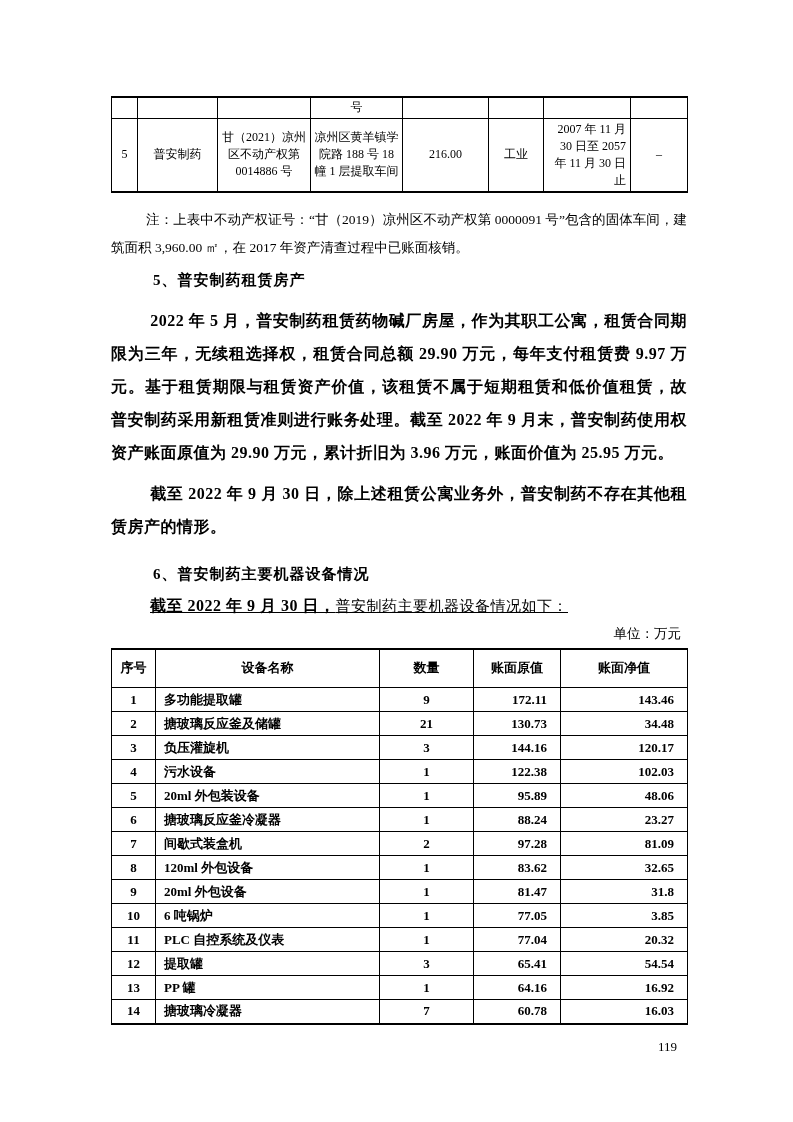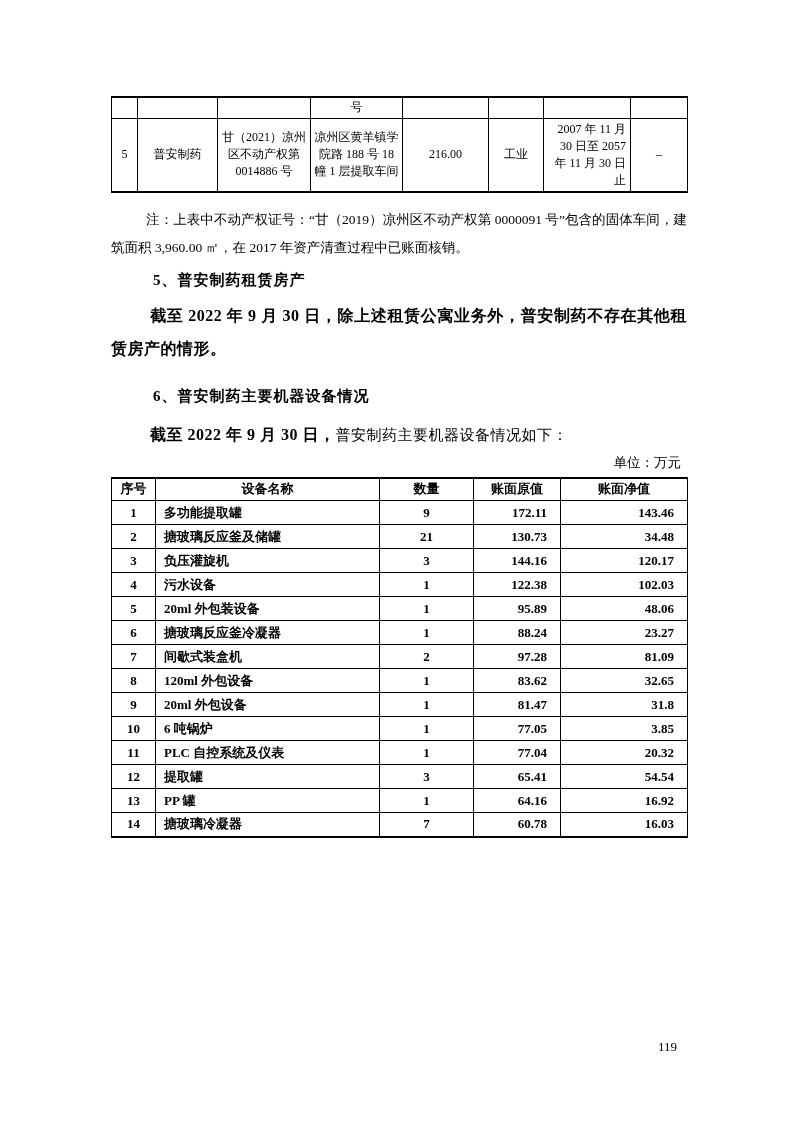--- a/index.html
+++ b/index.html
@@ -35,40 +35,40 @@
     margin-top:7px; font-size:15px; font-weight:bold;
     padding-left:42px; letter-spacing:1px; line-height:22px;
   }
   .sec-heading.second { margin-top:20px; }
   .bold-para {
     margin-top:13px; font-size:16px; line-height:33px; font-weight:bold;
     text-align:justify; text-indent:2.45em; letter-spacing:0.5px;
   }
   .bold-para.second { margin-top:8px; }
   .intro-para {
-    margin-top:15px; font-size:15px; line-height:25px;
-    text-indent:2.6em; letter-spacing:0.5px;
+    margin-top:8px; font-size:15px; line-height:25px;
+    text-indent:2.6em; letter-spacing:0.5px;text-decoration:underline;
   }
   .intro-para .b { font-weight:bold; font-size:16px; }
   .unit-line {
     margin-top:5px; text-align:right; font-size:13.5px;
     padding-right:6px; line-height:20px;
   }
 
   
   table.equip {
     width:576px; border-collapse:collapse; table-layout:fixed;
     margin-top:4px; font-size:13px; font-weight:bold;
     border-bottom:2.5px solid #000;
   }
   table.equip th, table.equip td {
     border:1px solid #000; vertical-align:middle; text-align:center;
     padding:0 2px;
   }
-  table.equip th { height:23px; border-top:2.5px solid #000; font-weight:bold; }
+  table.equip th { height:39px; border-top:2.5px solid #000; font-weight:bold; }
   table.equip td { height:24px; }
   table.equip td.name { text-align:left; padding-left:8px; }
   table.equip td.num  { text-align:right; padding-right:13px; }
 
   .page-number {
     position:absolute; top:1039px; right:116px;
     font-size:13px; line-height:16px;
   }
 </style>
 </head>
@@ -109,20 +109,21 @@
         <td class="left">2007 年 11 月 30 日至 2057 年 11 月 30 日止</td>
         <td>–</td>
       </tr>
     </tbody>
       </table>
 
     <p class="note">注：上表中不动产权证号：“甘（2019）凉州区不动产权第 0000091 号”包含的固体车间，建筑面积 3,960.00 ㎡，在 2017 年资产清查过程中已账面核销。</p>
 
     <h3 class="sec-heading">5、普安制药租赁房产</h3>
 
+    <p class="bold-para">2022 年 5 月，普安制药租赁药物碱厂房屋，作为其职工公寓，租赁合同期限为三年，无续租选择权，租赁合同总额 29.90 万元，每年支付租赁费 9.97 万元。基于租赁期限与租赁资产价值，该租赁不属于短期租赁和低价值租赁，故普安制药采用新租赁准则进行账务处理。截至 2022 年 9 月末，普安制药使用权资产账面原值为 29.90 万元，累计折旧为 3.96 万元，账面价值为 25.95 万元。</p>
 
     <p class="bold-para second">截至 2022 年 9 月 30 日，除上述租赁公寓业务外，普安制药不存在其他租赁房产的情形。</p>
 
     <h3 class="sec-heading second">6、普安制药主要机器设备情况</h3>
 
     <p class="intro-para"><span class="b">截至 2022 年 9 月 30 日，</span><span>普安制药主要机器设备情况如下：</span></p>
 
     <div class="unit-line">单位：万元</div>
 
     <table class="equip">

